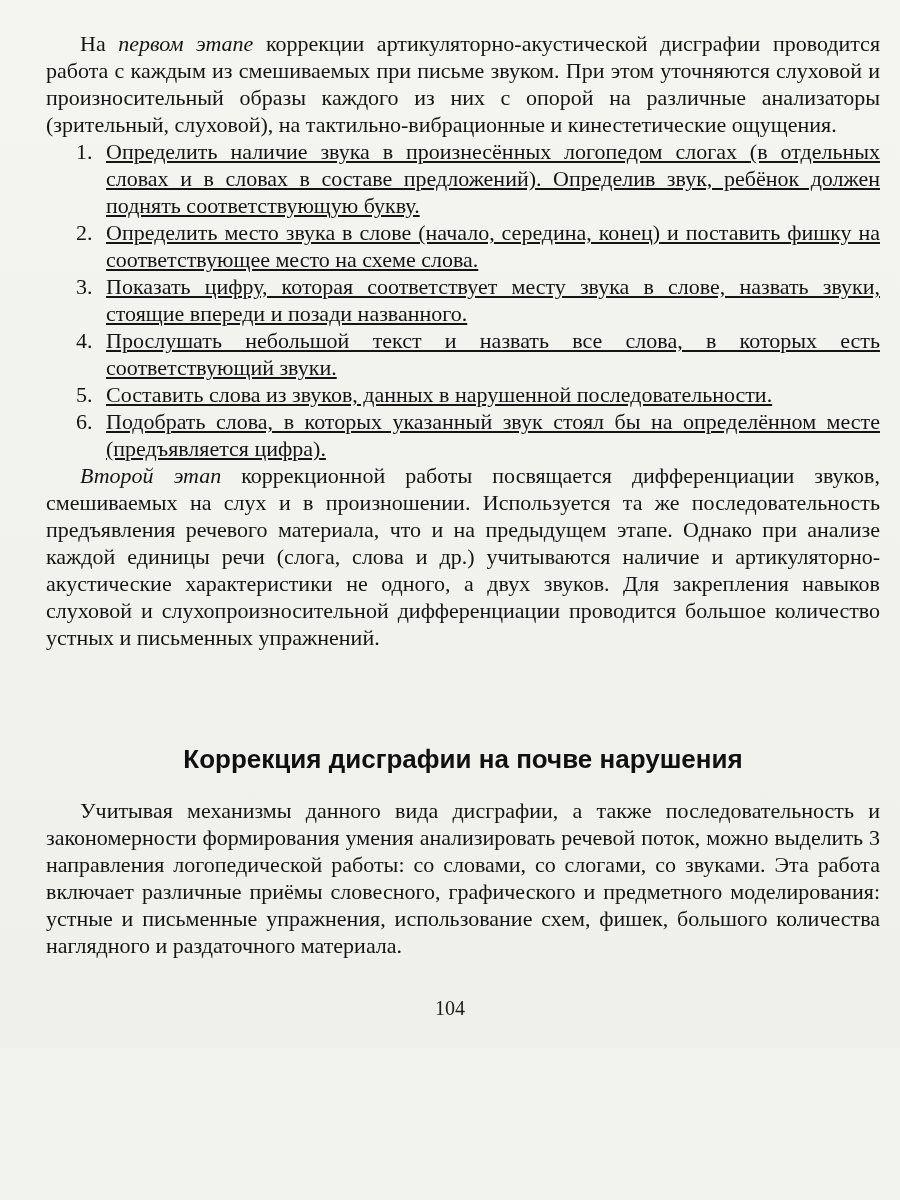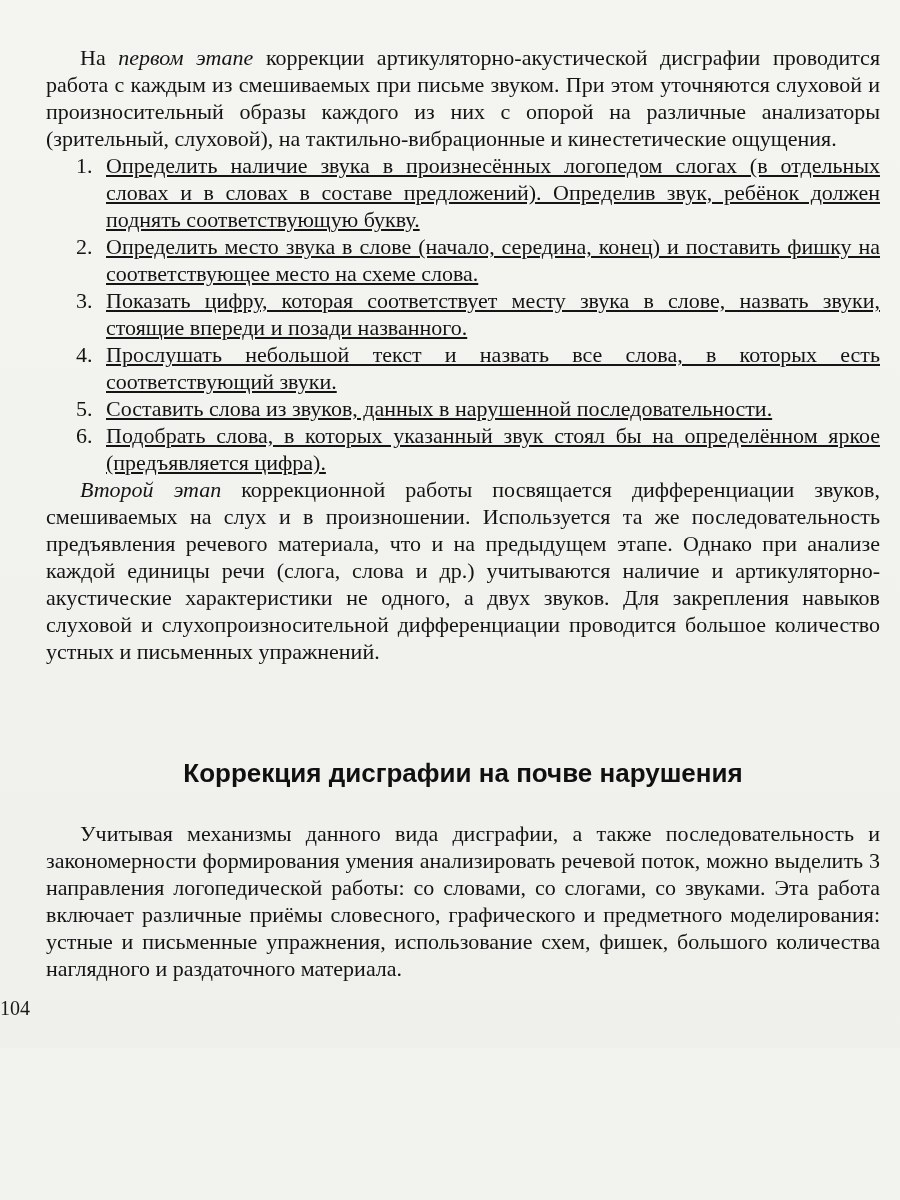--- a/index.html
+++ b/index.html
@@ -8,21 +8,21 @@
     width: 900px;
     height: 1200px;
     background: #f2f2ef;
     overflow: hidden;
   }
   .page {
     position: relative;
     width: 900px;
     height: 1048px;
     box-sizing: border-box;
-    padding: 44px 20px 0 46px;
+    padding: 30px 20px 0 46px;
     background: linear-gradient(180deg, #f4f4f1 0%, #f1f1ee 60%, #efefec 100%);
     color: #141414;
     font-family: "Liberation Serif", "DejaVu Serif", serif;
     font-size: 22px;
     line-height: 27px;
   }
   .para {
     margin: 0;
     text-align: justify;
     text-indent: 34px;
@@ -39,33 +39,34 @@
   .marker {
     flex: 0 0 30px;
     text-align: left;
   }
   .li-text {
     flex: 1;
     text-align: justify;
     text-decoration: underline;
   }
   .heading {
-    margin: 92px 0 30px 0;
+    margin: 92px 0 21px 0;
     text-align: center;
     font-family: "Liberation Sans", "DejaVu Sans", sans-serif;
     font-weight: bold;
     font-size: 26px;
     line-height: 33px;
     color: #101010;
   }
   .page-number {
     position: absolute;
     left: 0;
     right: 0;
     bottom: 26px;
+    text-align: center;
     font-size: 20px;
     color: #1a1a1a;
   }
 </style>
 </head>
 <body>
 
 <div class="page">
 
   <p class="para"><span>На </span><em>первом этапе</em><span> коррекции артикуляторно-акустической дисграфии проводится работа с каждым из смешиваемых при письме звуком. При этом уточняются слуховой и произносительный образы каждого из них с опорой на различные анализаторы (зрительный, слуховой), на тактильно-вибрационные и кинестетические ощущения.</span></p>
@@ -87,21 +88,21 @@
     <div class="list-item">
       <span class="marker">4.</span>
       <span class="li-text">Прослушать небольшой текст и назвать все слова, в которых есть соответствующий звуки.</span>
     </div>
     <div class="list-item">
       <span class="marker">5.</span>
       <span class="li-text">Составить слова из звуков, данных в нарушенной последовательности.</span>
     </div>
     <div class="list-item">
       <span class="marker">6.</span>
-      <span class="li-text">Подобрать слова, в которых указанный звук стоял бы на определённом яркое (предъявляется цифра).</span>
+      <span class="li-text">Подобрать слова, в которых указанный звук стоял бы на определённом месте (предъявляется цифра).</span>
     </div>
   </div>
 
   <p class="para"><em>Второй этап</em><span> коррекционной работы посвящается дифференциации звуков, смешиваемых на слух и в произношении. Используется та же последовательность предъявления речевого материала, что и на предыдущем этапе. Однако при анализе каждой единицы речи (слога, слова и др.) учитываются наличие и артикуляторно-акустические характеристики не одного, а двух звуков. Для закрепления навыков слуховой и слухопроизносительной дифференциации проводится большое количество устных и письменных упражнений.</span></p>
 
   <h2 class="heading">
     <div>Коррекция дисграфии на почве нарушения</div>
   </h2>
 
   <p class="para">Учитывая механизмы данного вида дисграфии, а также последовательность и закономерности формирования умения анализировать речевой поток, можно выделить 3 направления логопедической работы: со словами, со слогами, со звуками. Эта работа включает различные приёмы словесного, графического и предметного моделирования: устные и письменные упражнения, использование схем, фишек, большого количества наглядного и раздаточного материала.</p>

